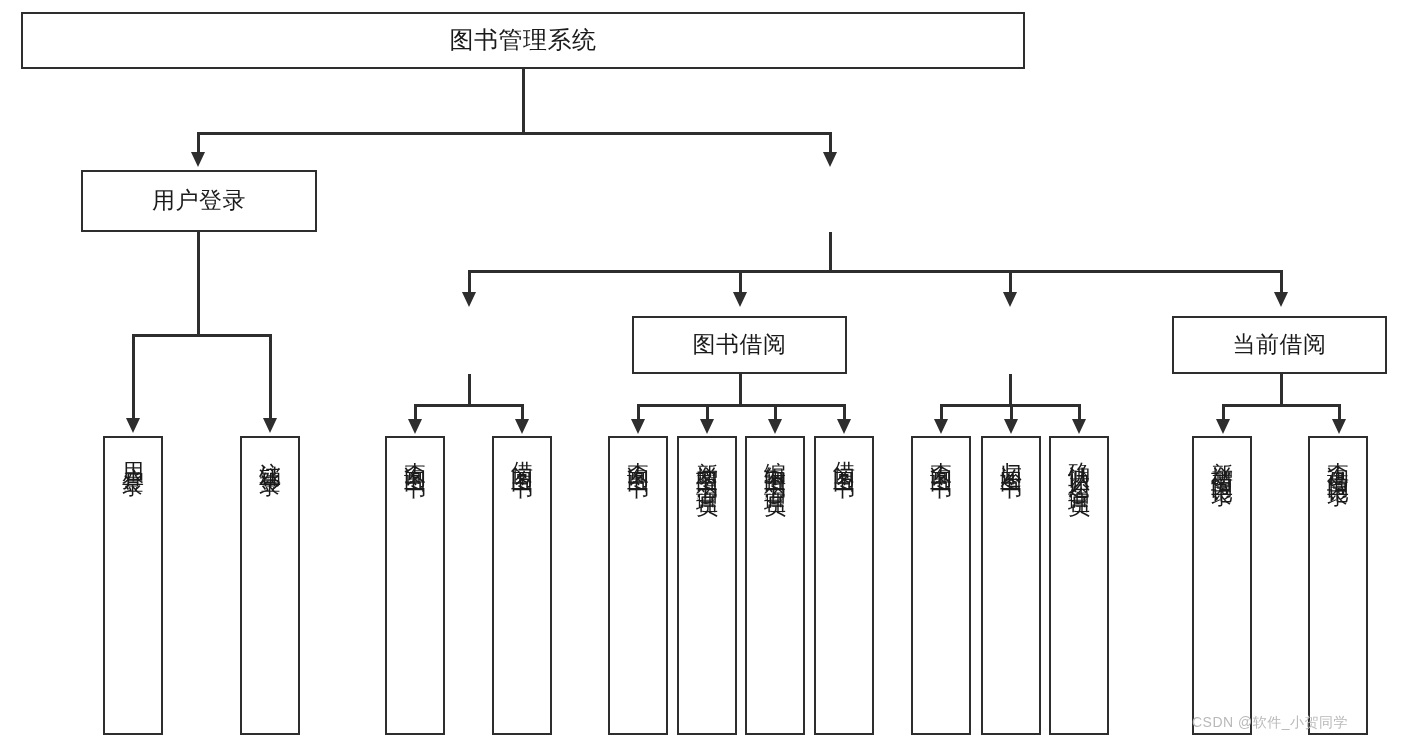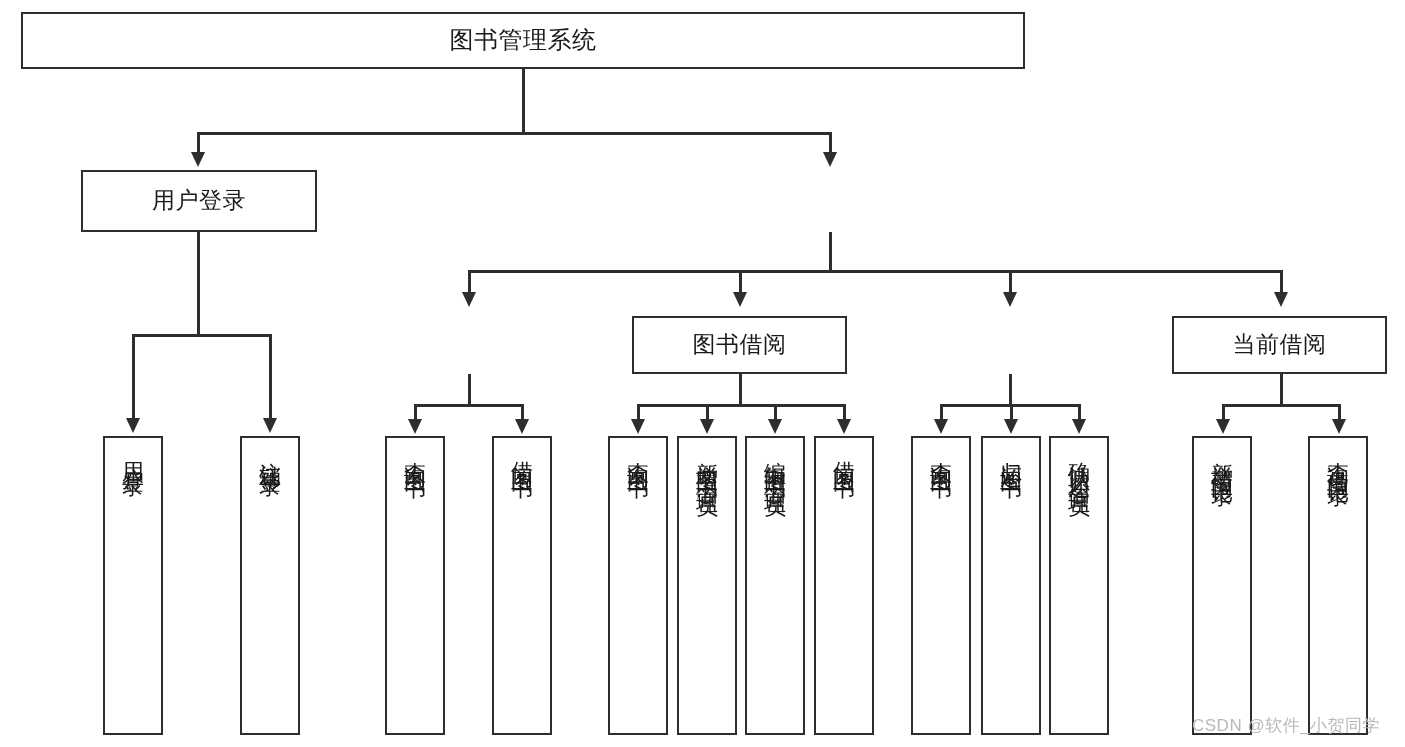--- a/index.html
+++ b/index.html
@@ -61,21 +61,21 @@
   .arrow{
     position:absolute;
     width:0;height:0;
     border-left:7px solid transparent;
     border-right:7px solid transparent;
     border-top:15px solid #2e2e2e;
   }
   
   #watermark{
     position:absolute;
-    font-size:17px;
+    font-size:14px;
     color:#b9b9b9;
     white-space:nowrap;
     letter-spacing:0.5px;
     pointer-events:none;
   }
 </style>
 </head>
 <body>
 
 <div id="canvas">

